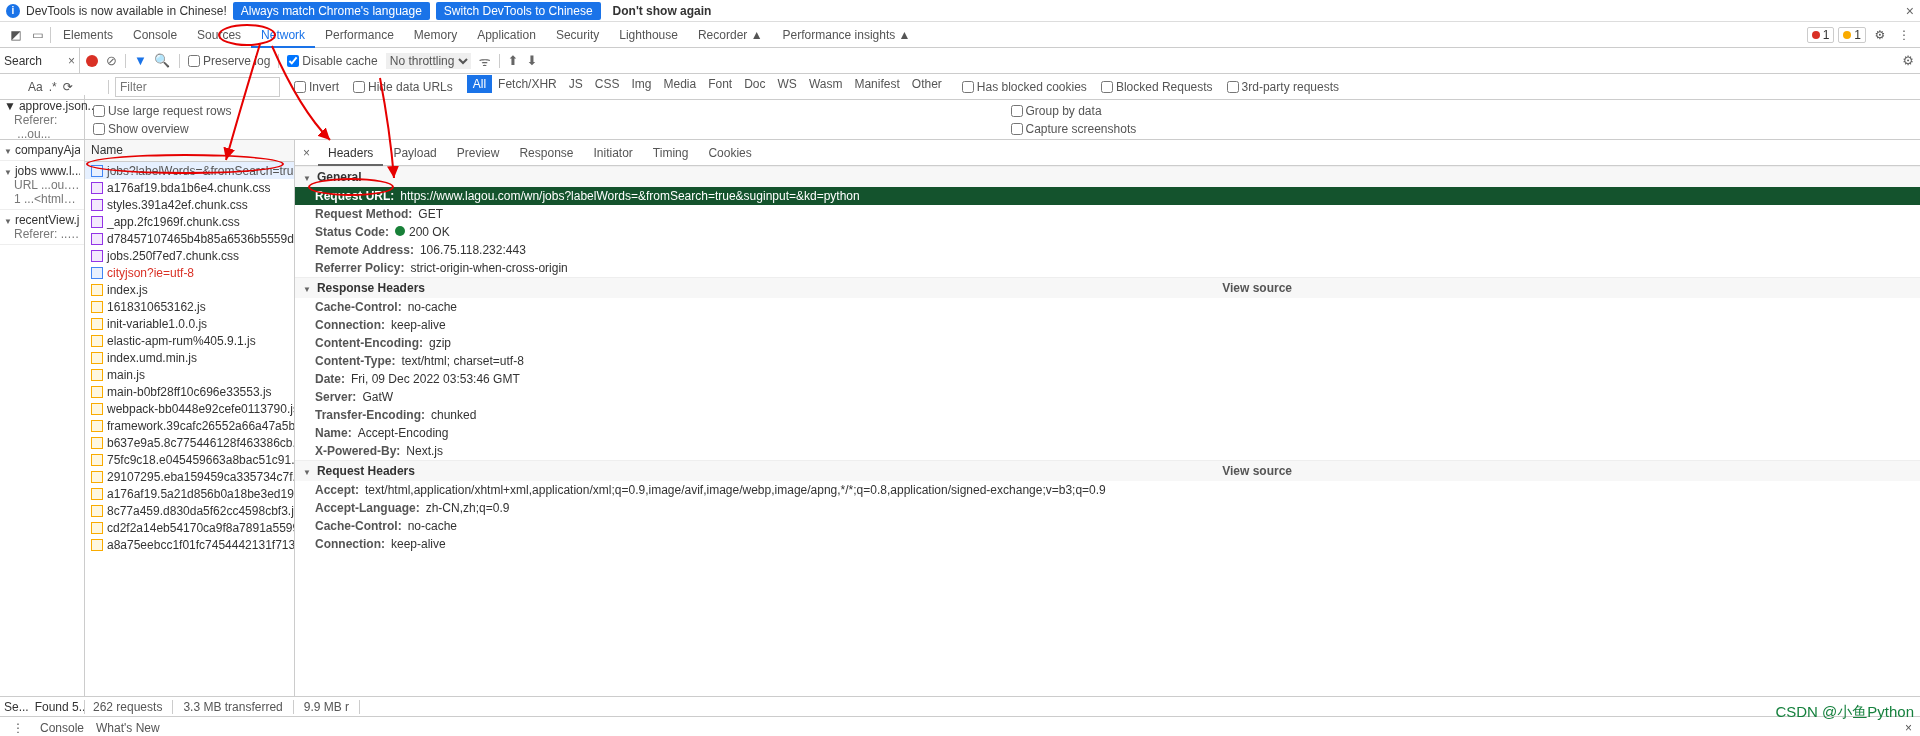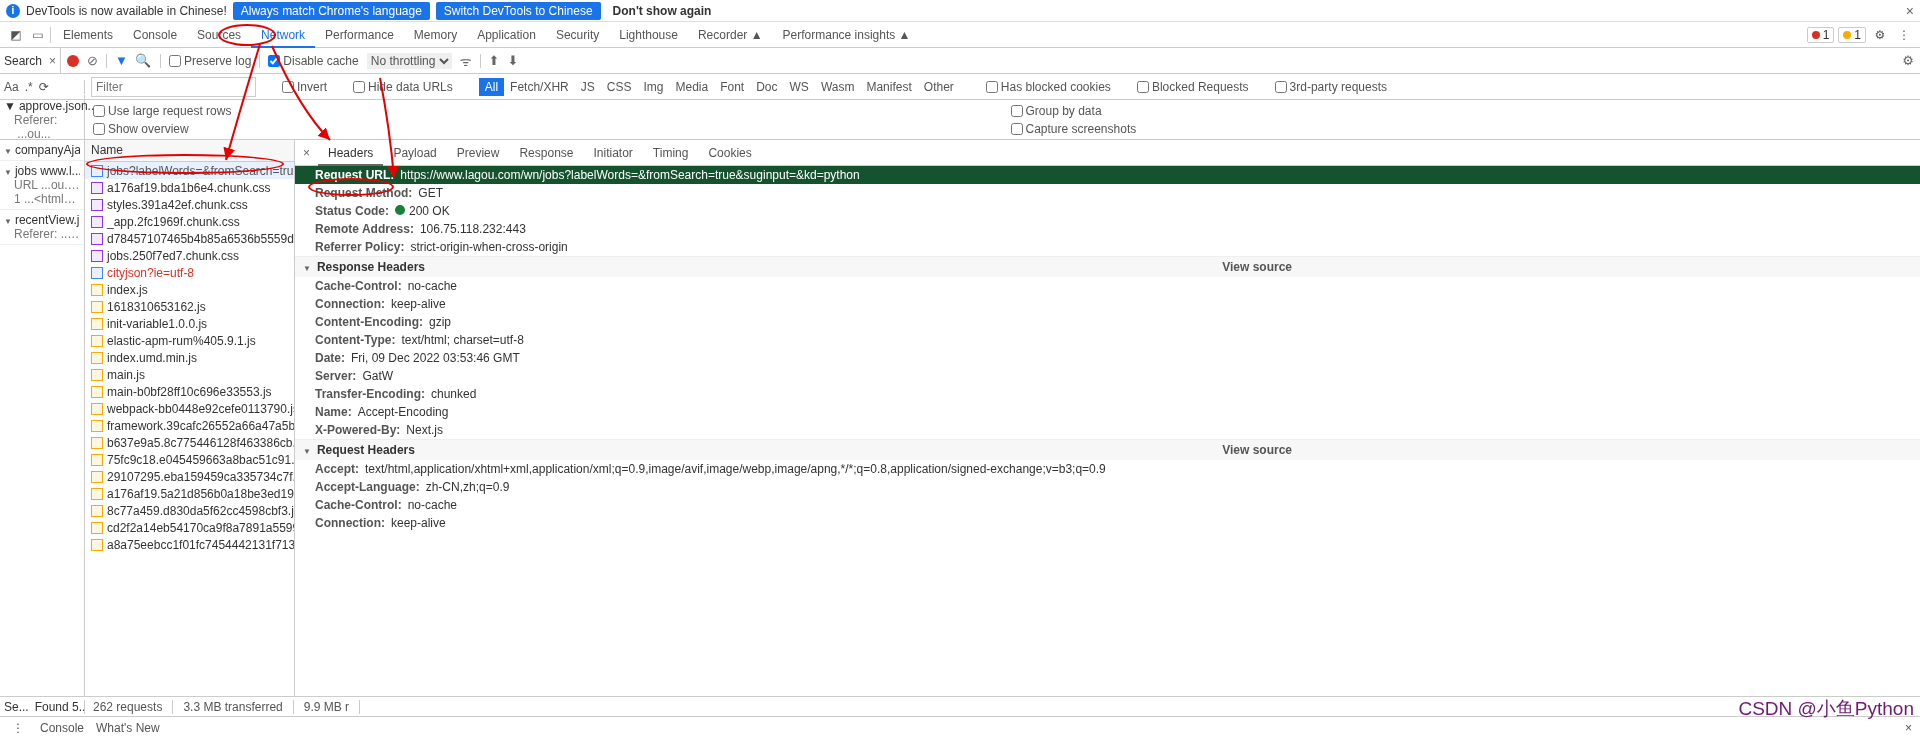--- a/index.html
+++ b/index.html
@@ -19,36 +19,36 @@
 .tab { padding:4px 10px; color:#555; cursor:pointer; }
 .tab.active { color:#1a73e8; border-bottom:2px solid #1a73e8; }
 .red-oval { position:absolute; border:2px solid #e60000; border-radius:50%; pointer-events:none; }
 .tabs-right { margin-left:auto; display:flex; align-items:center; gap:4px; padding-right:6px; }
 .badge { border:1px solid #ccc; padding:0 4px; font-size:11px; border-radius:2px; display:flex; align-items:center; gap:3px; }
 .badge.err .dot { width:8px; height:8px; border-radius:50%; background:#d93025; }
 .badge.warn .dot { width:8px; height:8px; border-radius:50%; background:#f9ab00; }
 
 
 #row2 { height:26px; border-bottom:1px solid #ccc; }
-#searchbox { width:61px; border-right:1px solid #ccc; display:flex; align-items:center; padding:0 4px; gap:4px; height:100%; }
+#searchbox { width:80px; border-right:1px solid #ccc; display:flex; align-items:center; padding:0 4px; gap:4px; height:100%; }
 #searchbox span.lbl { color:#333; }
 #searchbox .x { color:#666; cursor:pointer; margin-left:auto; }
 #net-tb { flex:1; display:flex; align-items:center; gap:8px; padding:0 6px; }
 .rec { width:12px; height:12px; border-radius:50%; background:#d93025; cursor:pointer; }
 .ic { color:#666; cursor:pointer; font-size:13px; }
 .ic.blue { color:#1a73e8; }
 .chk { display:flex; align-items:center; gap:3px; color:#555; }
 .chk input { width:12px; height:12px; }
 .sel { border:none; color:#555; }
 .net-tb-right { margin-left:auto; display:flex; gap:6px; }
 
 
-#row3 { height:26px; border-bottom:1px solid #ccc; }
+#row3 { height:26px; border-bottom:1px solid #ccc;padding-left:24px; }
 #row3 .left { width:85px; border-right:1px solid #ccc; display:flex; align-items:center; gap:6px; padding:0 4px; color:#555; }
-#row3 .right { flex:1; display:flex; align-items:center; gap:26px; padding:0 6px; }
+#row3 .right { flex:1; display:flex; gap:14px; padding:0 6px; }
 .filter-input { flex:0 0 120px; border:1px solid #ccc; padding:2px 4px; color:#999; }
 .type-pill { padding:2px 6px; color:#555; cursor:pointer; border-radius:0; }
 .type-pill.active { background:#1a73e8; color:#fff; }
 
 
 #row4 { height:40px; border-bottom:1px solid #ccc; }
 #row4 .left { width:85px; border-right:1px solid #ccc; padding:4px; font-size:11px; color:#333; }
 #row4 .left .hdr { display:flex; align-items:center; gap:3px; }
 #row4 .right { flex:1; display:flex; }
 #row4 .col { flex:1; padding:4px 8px; display:flex; flex-direction:column; gap:4px; }
@@ -89,21 +89,21 @@
 .status-dot { width:10px; height:10px; border-radius:50%; background:#188038; display:inline-block; margin-right:4px; }
 
 #status { height:20px; border-top:1px solid #ccc; display:flex; align-items:center; font-size:11px; }
 #status .left { width:85px; border-right:1px solid #ccc; padding:0 4px; display:flex; gap:6px; white-space:nowrap; overflow:hidden; }
 #status .mid { display:flex; gap:10px; padding:0 8px; color:#555; }
 #status .mid span { border-right:1px solid #ccc; padding-right:10px; }
 
 #drawer { height:22px; border-top:1px solid #ccc; display:flex; align-items:center; gap:12px; padding:0 8px; color:#555; position:relative; }
 #drawer .x { margin-left:auto; cursor:pointer; }
 
-#watermark { position:absolute; right:6px; bottom:14px; color:#701a75; font-size:19px; }
+#watermark { position:absolute; right:6px; bottom:14px; color:#15803d; font-size:15px; }
 
 
 .arrow-svg { position:absolute; pointer-events:none; }
 </style>
 </head>
 <body>
 
 <div id="banner" class="row">
   <span class="info-ic">i</span>
   <span>DevTools is now available in Chinese!</span>
@@ -350,20 +350,24 @@
         </div>
       </div>
   </div>
 
   <div id="detail">
     <div id="detail-tabs">
       <span class="xx">×</span>
       <span id="dtabs-holder"><span class="dtab active">Headers</span><span class="dtab">Payload</span><span class="dtab">Preview</span><span class="dtab">Response</span><span class="dtab">Initiator</span><span class="dtab">Timing</span><span class="dtab">Cookies</span></span>
     </div>
     <div id="detail-body">
+      <div class="section-h">
+          <span class="tri"></span>
+          <span>General</span>
+        </div>
       <div class="kv hl">
           <span class="k">Request URL:</span>
           <span class="v">https://www.lagou.com/wn/jobs?labelWords=&amp;fromSearch=true&amp;suginput=&amp;kd=python</span>
         </div>
       <div class="kv">
           <span class="k">Request Method:</span>
           <span class="v">GET</span>
         </div>
       <div class="kv">
           <span class="k">Status Code:</span>

